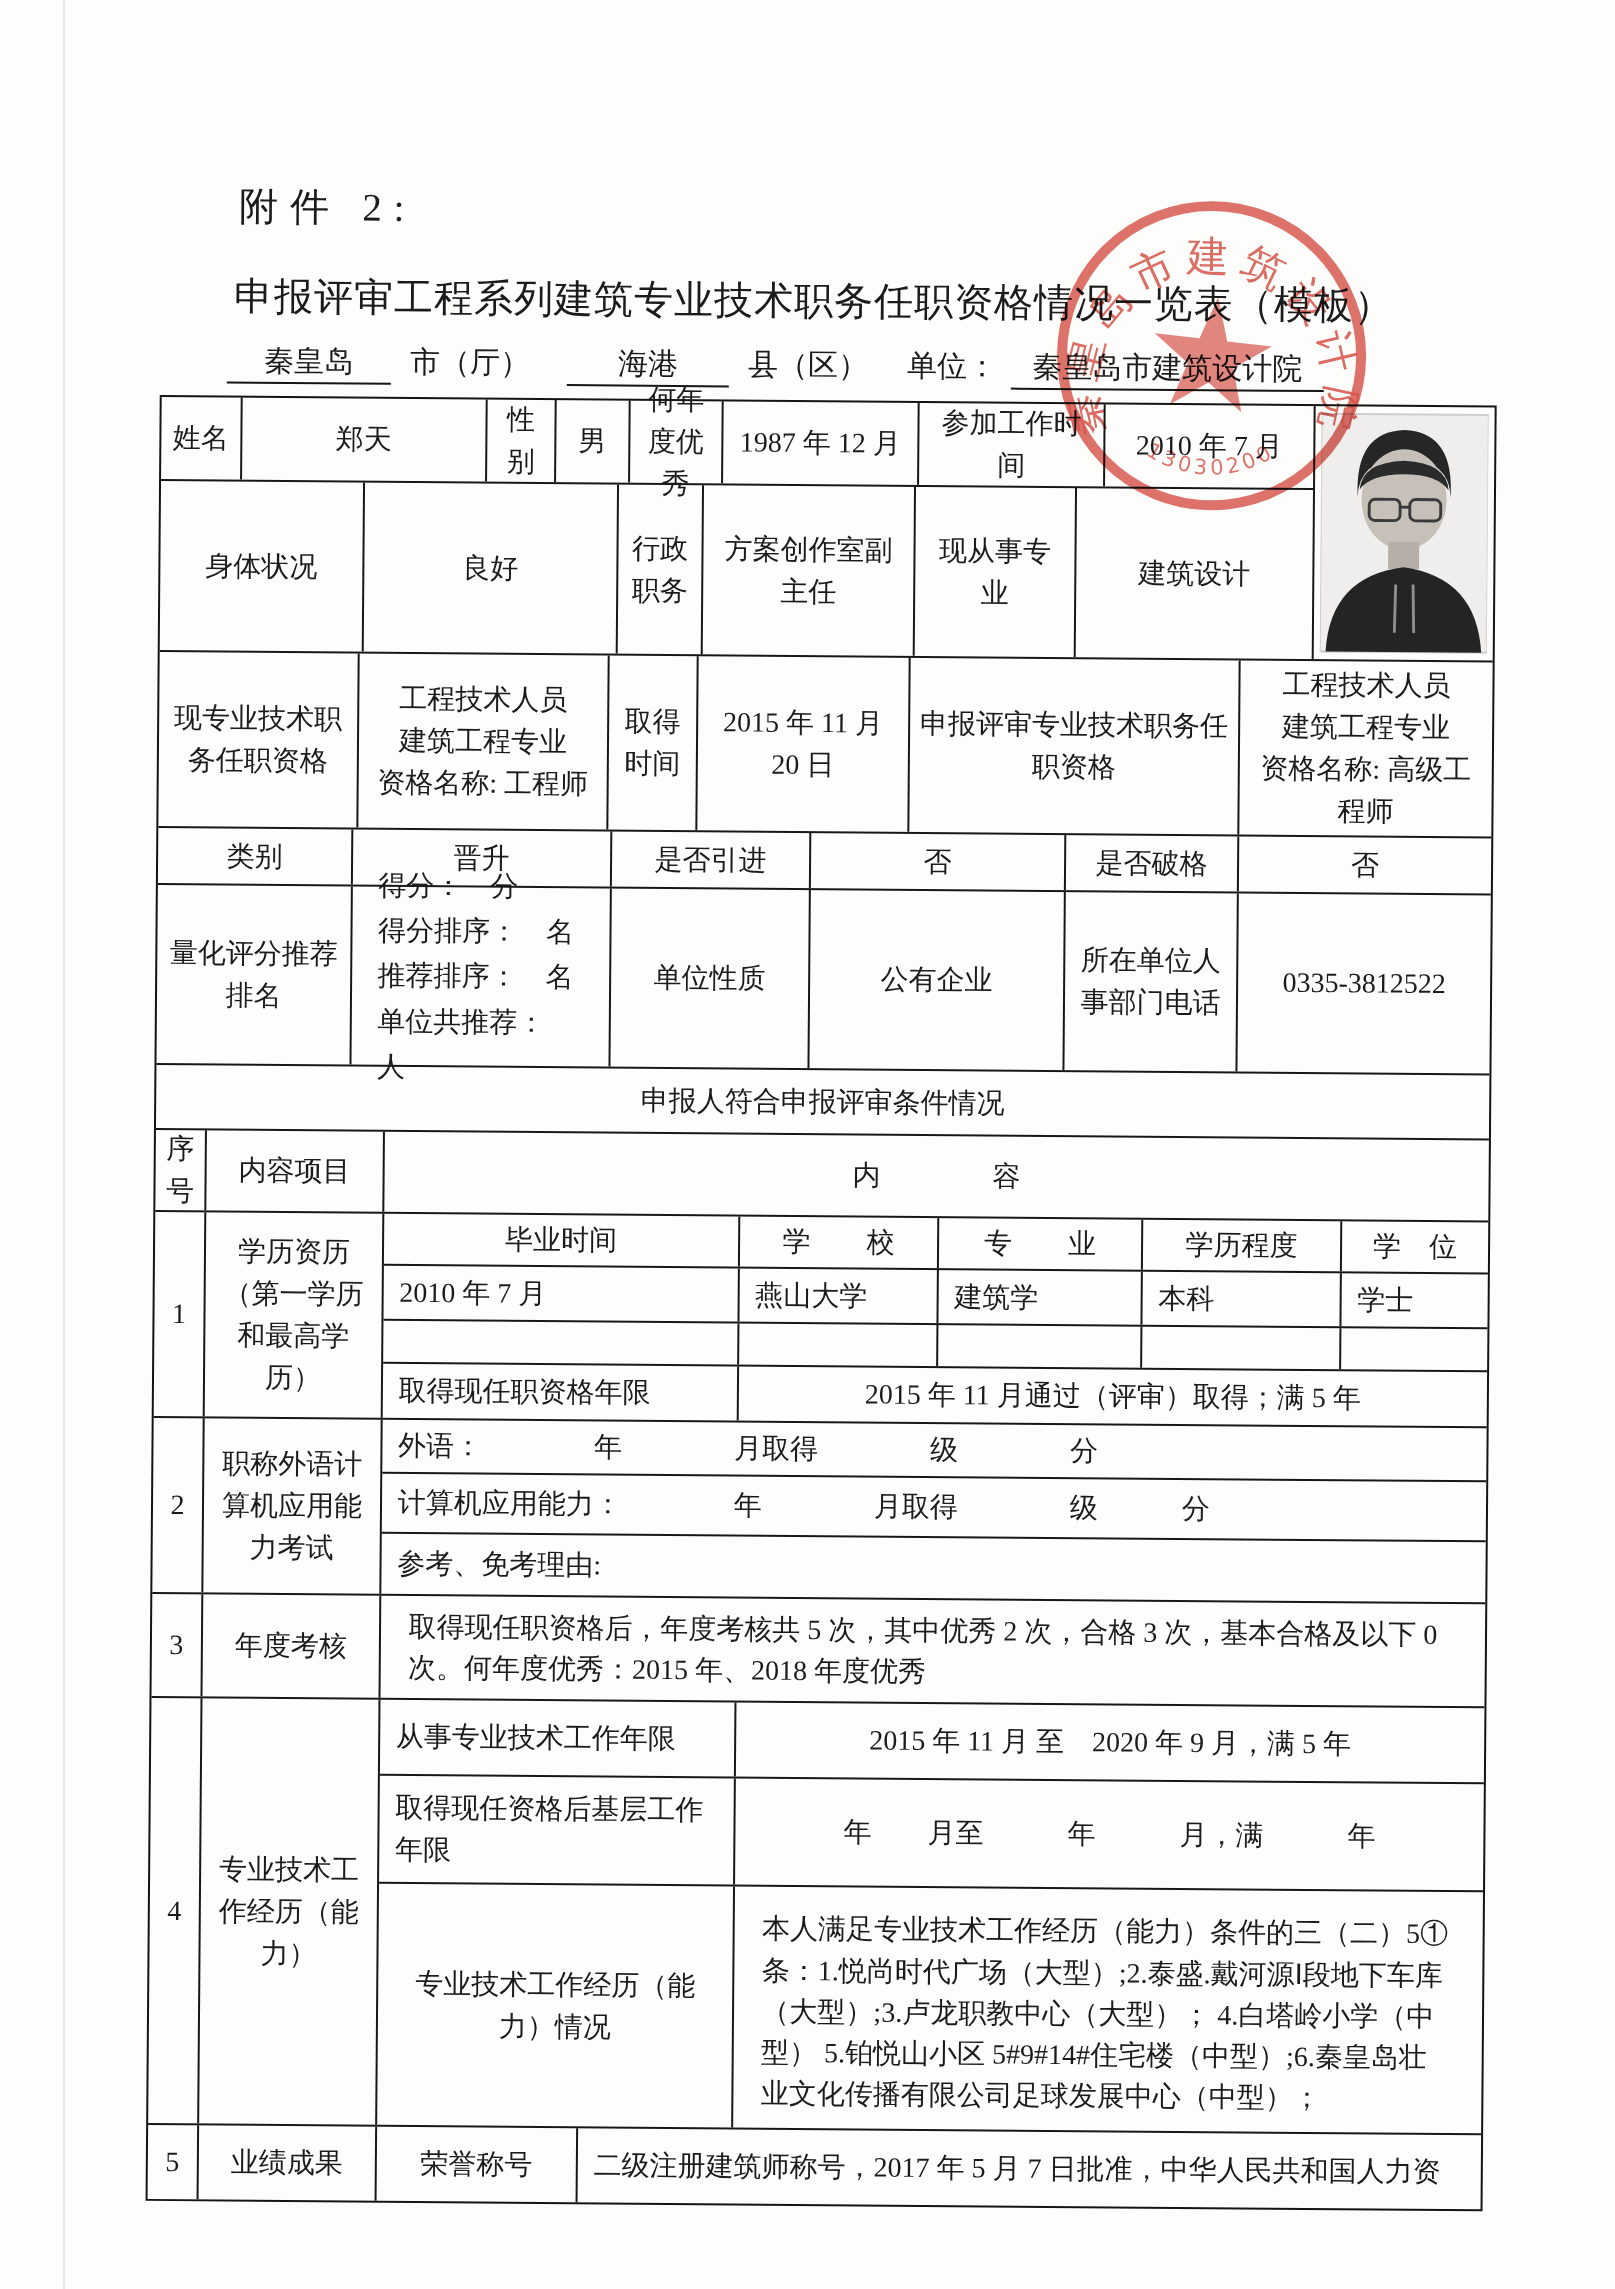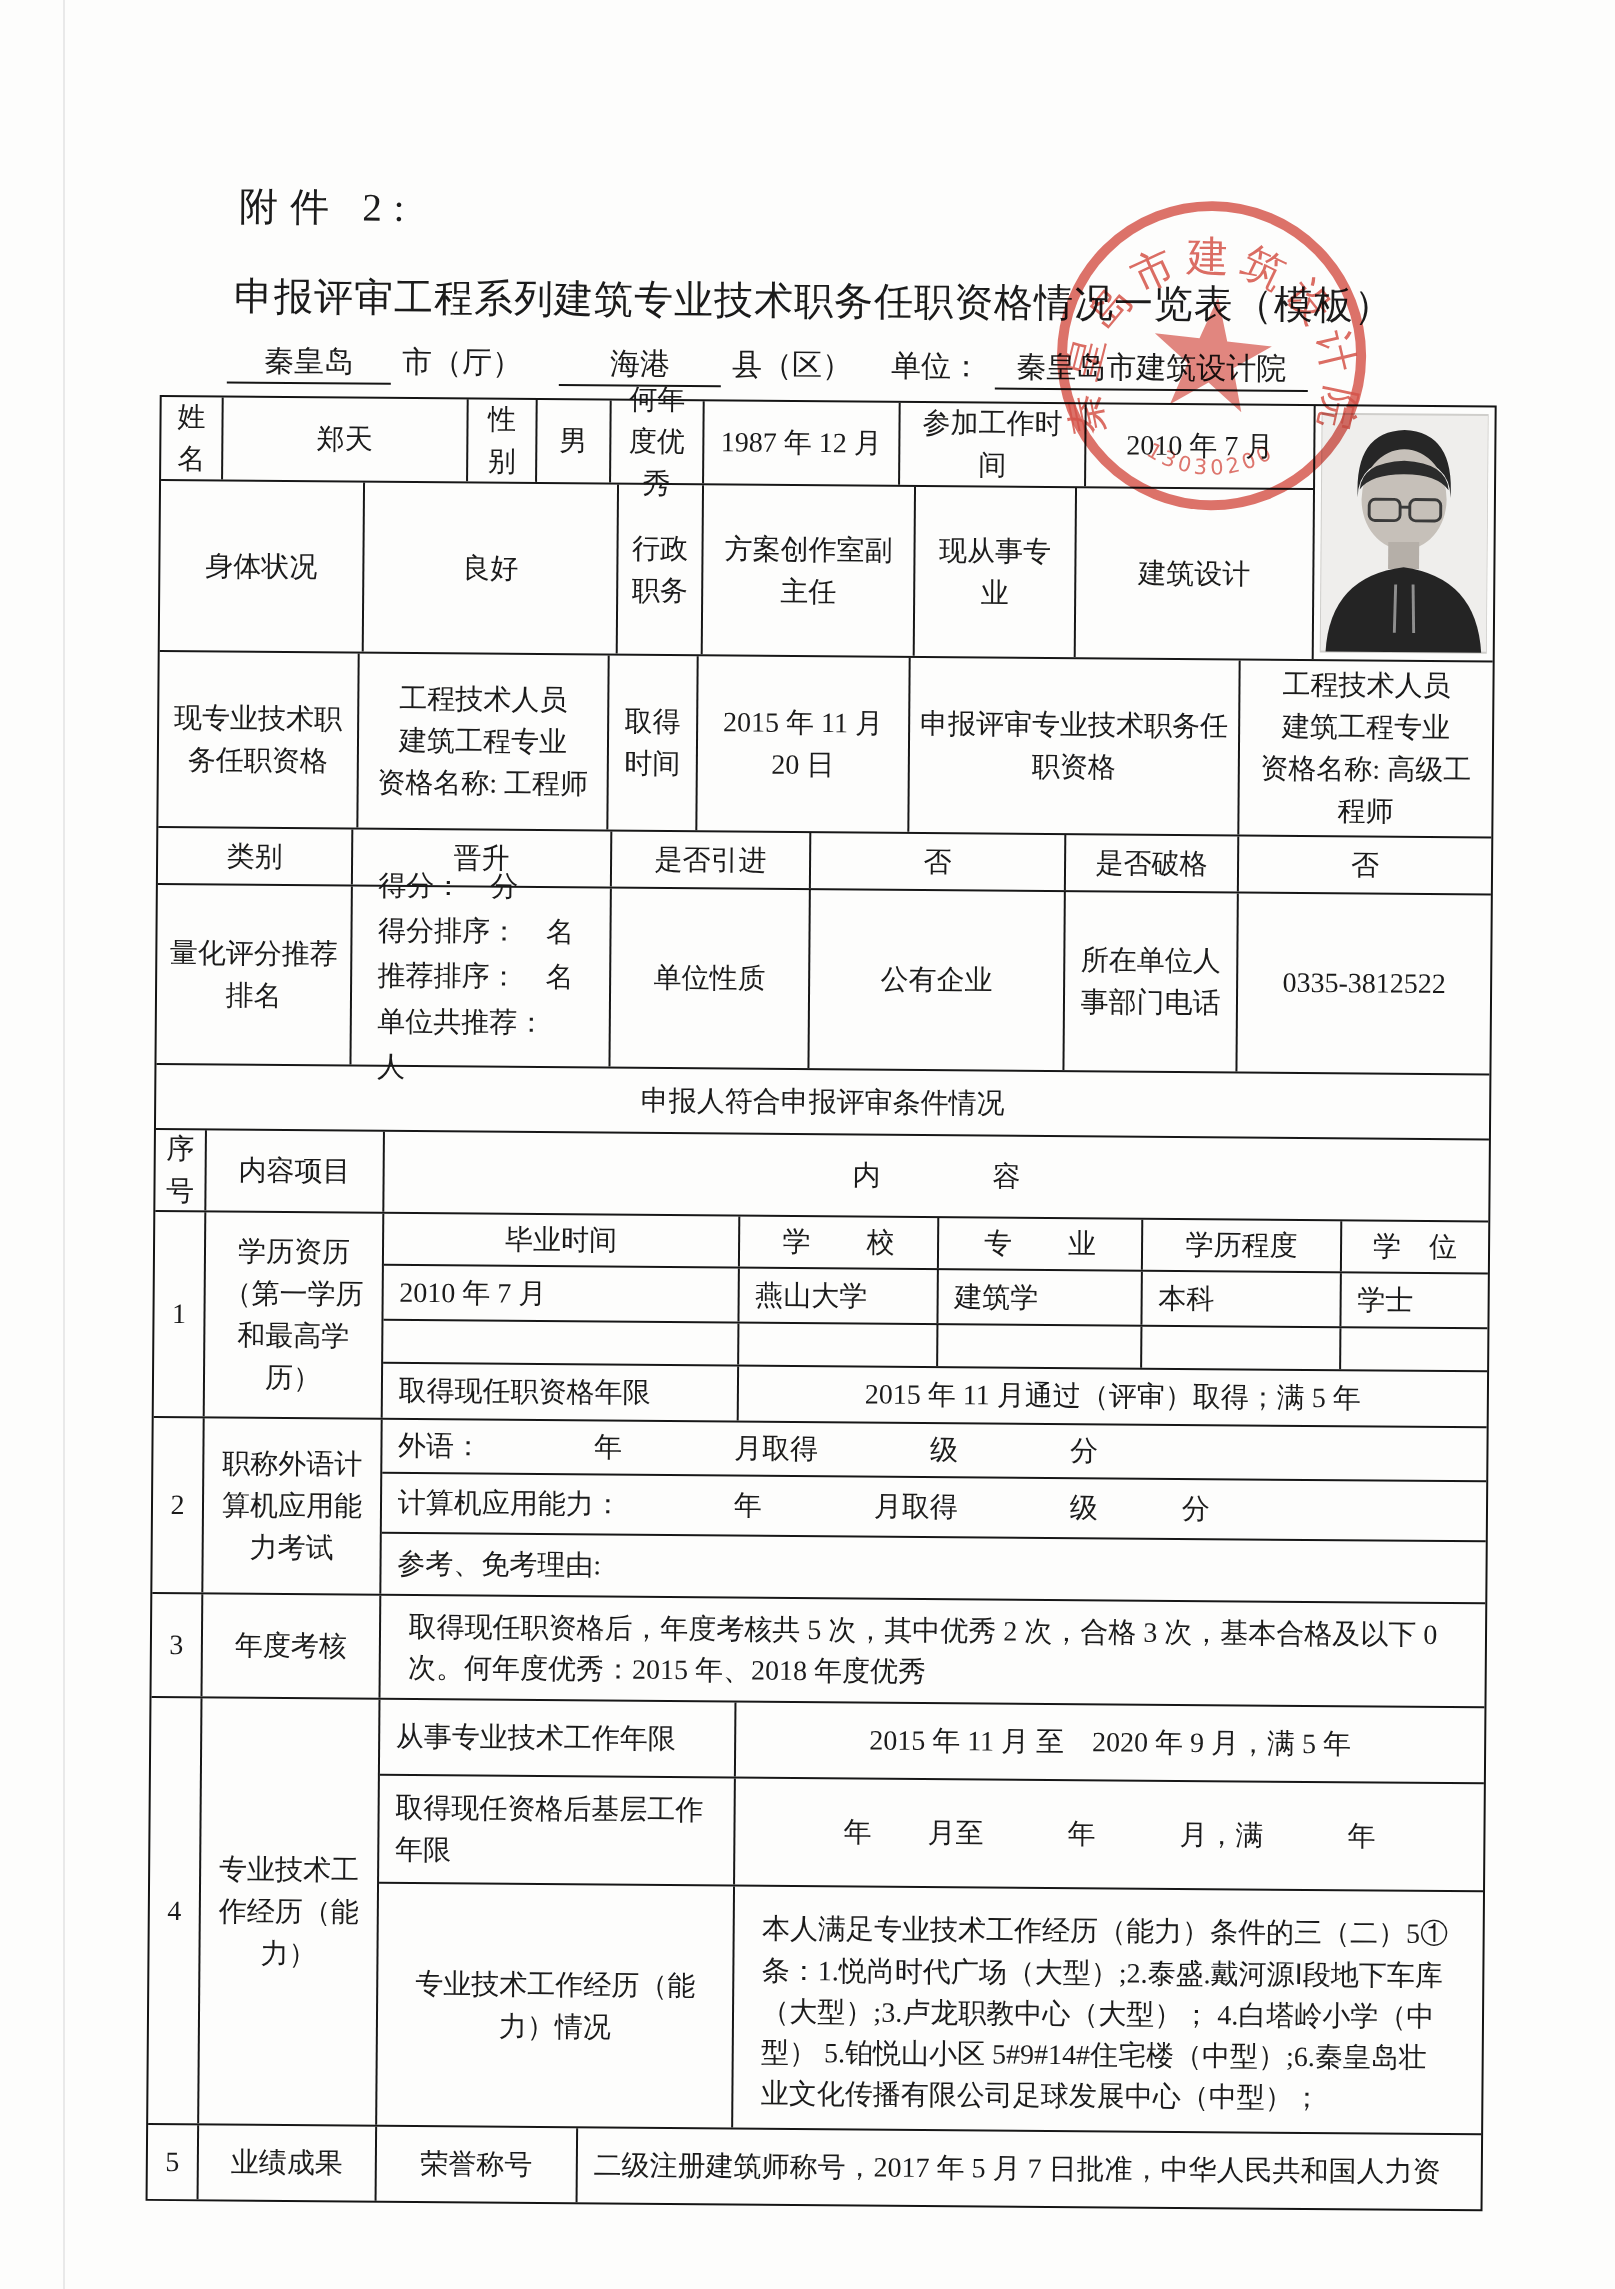--- a/index.html
+++ b/index.html
@@ -14,21 +14,21 @@
   .scan-edge { position:absolute; left:63px; top:0; width:2px; height:100%; background:#d9d9d9; opacity:.55; }
   .sheet { position:absolute; inset:0; transform:rotate(0.45deg); transform-origin:804px 1127px; }
 
   .attachment { position:absolute; left:232px; top:184px; font-size:39px; letter-spacing:11.8px; }
   .doc-title { position:absolute; left:0; top:274px; width:1615px; text-align:center; font-size:39px; letter-spacing:1px; }
   .subtitle { position:absolute; left:221px; top:345px; font-size:30px; white-space:nowrap; }
   .subtitle .ul { border-bottom:2.5px solid #151515; display:inline-block; text-align:center; }
   .subtitle .u-city { padding:0 37px; }
   .subtitle .u-county { padding:0 51px; margin-left:37px; }
   .subtitle .u-unit { padding:0 21.6px; margin-left:13.7px; }
-  .subtitle .plain { margin-left:11px; }
+  .subtitle .plain { margin-left:19px; }
   .subtitle .lbl-unit { margin-left:39px; }
 
   .tbl { position:absolute; left:154px; top:400px; width:1337px; border:2.9px solid #141414; font-size:28px; }
   .t-row { display:flex; border-bottom:2.5px solid #171717; }
   .t-row:last-child { border-bottom:none; }
   .cell { border-right:2.5px solid #171717; display:flex; flex-direction:column; align-items:center; justify-content:center; text-align:center; padding:3.9px 9.8px; line-height:1.5; }
   .cell:last-child { border-right:none; }
   .cell.fill { flex:1; }
   .left-al { align-items:flex-start; text-align:left; }
   .band-ab { display:flex; border-bottom:2.5px solid #171717; }
@@ -58,21 +58,21 @@
 
   <div class="subtitle">
     <span class="ul u-city">秦皇岛</span><span class="plain">市（厅）</span><span class="ul u-county">海港</span><span class="plain">县（区）</span><span class="plain lbl-unit">单位：</span><span class="ul u-unit">秦皇岛市建筑设计院</span>
   </div>
 
   <div class="tbl">
 
     <div class="band-ab">
       <div class="ab-left">
         <div class="row-a">
-          <div class="cell" style="width:62px">姓名</div>
+          <div class="cell" style="width:81px">姓名</div>
           <div class="cell" style="width:245px">郑天</div>
           <div class="cell" style="width:69px">性别</div>
           <div class="cell" style="width:74px">男</div>
           <div class="cell" style="width:93px">何年度优秀</div>
           <div class="cell" style="width:196px">1987 年 12 月</div>
           <div class="cell" style="width:186px">参加工作时间</div>
           <div class="cell fill">2010 年 7 月</div>
         </div>
         <div class="row-b">
           <div class="cell" style="width:204px">身体状况</div>

